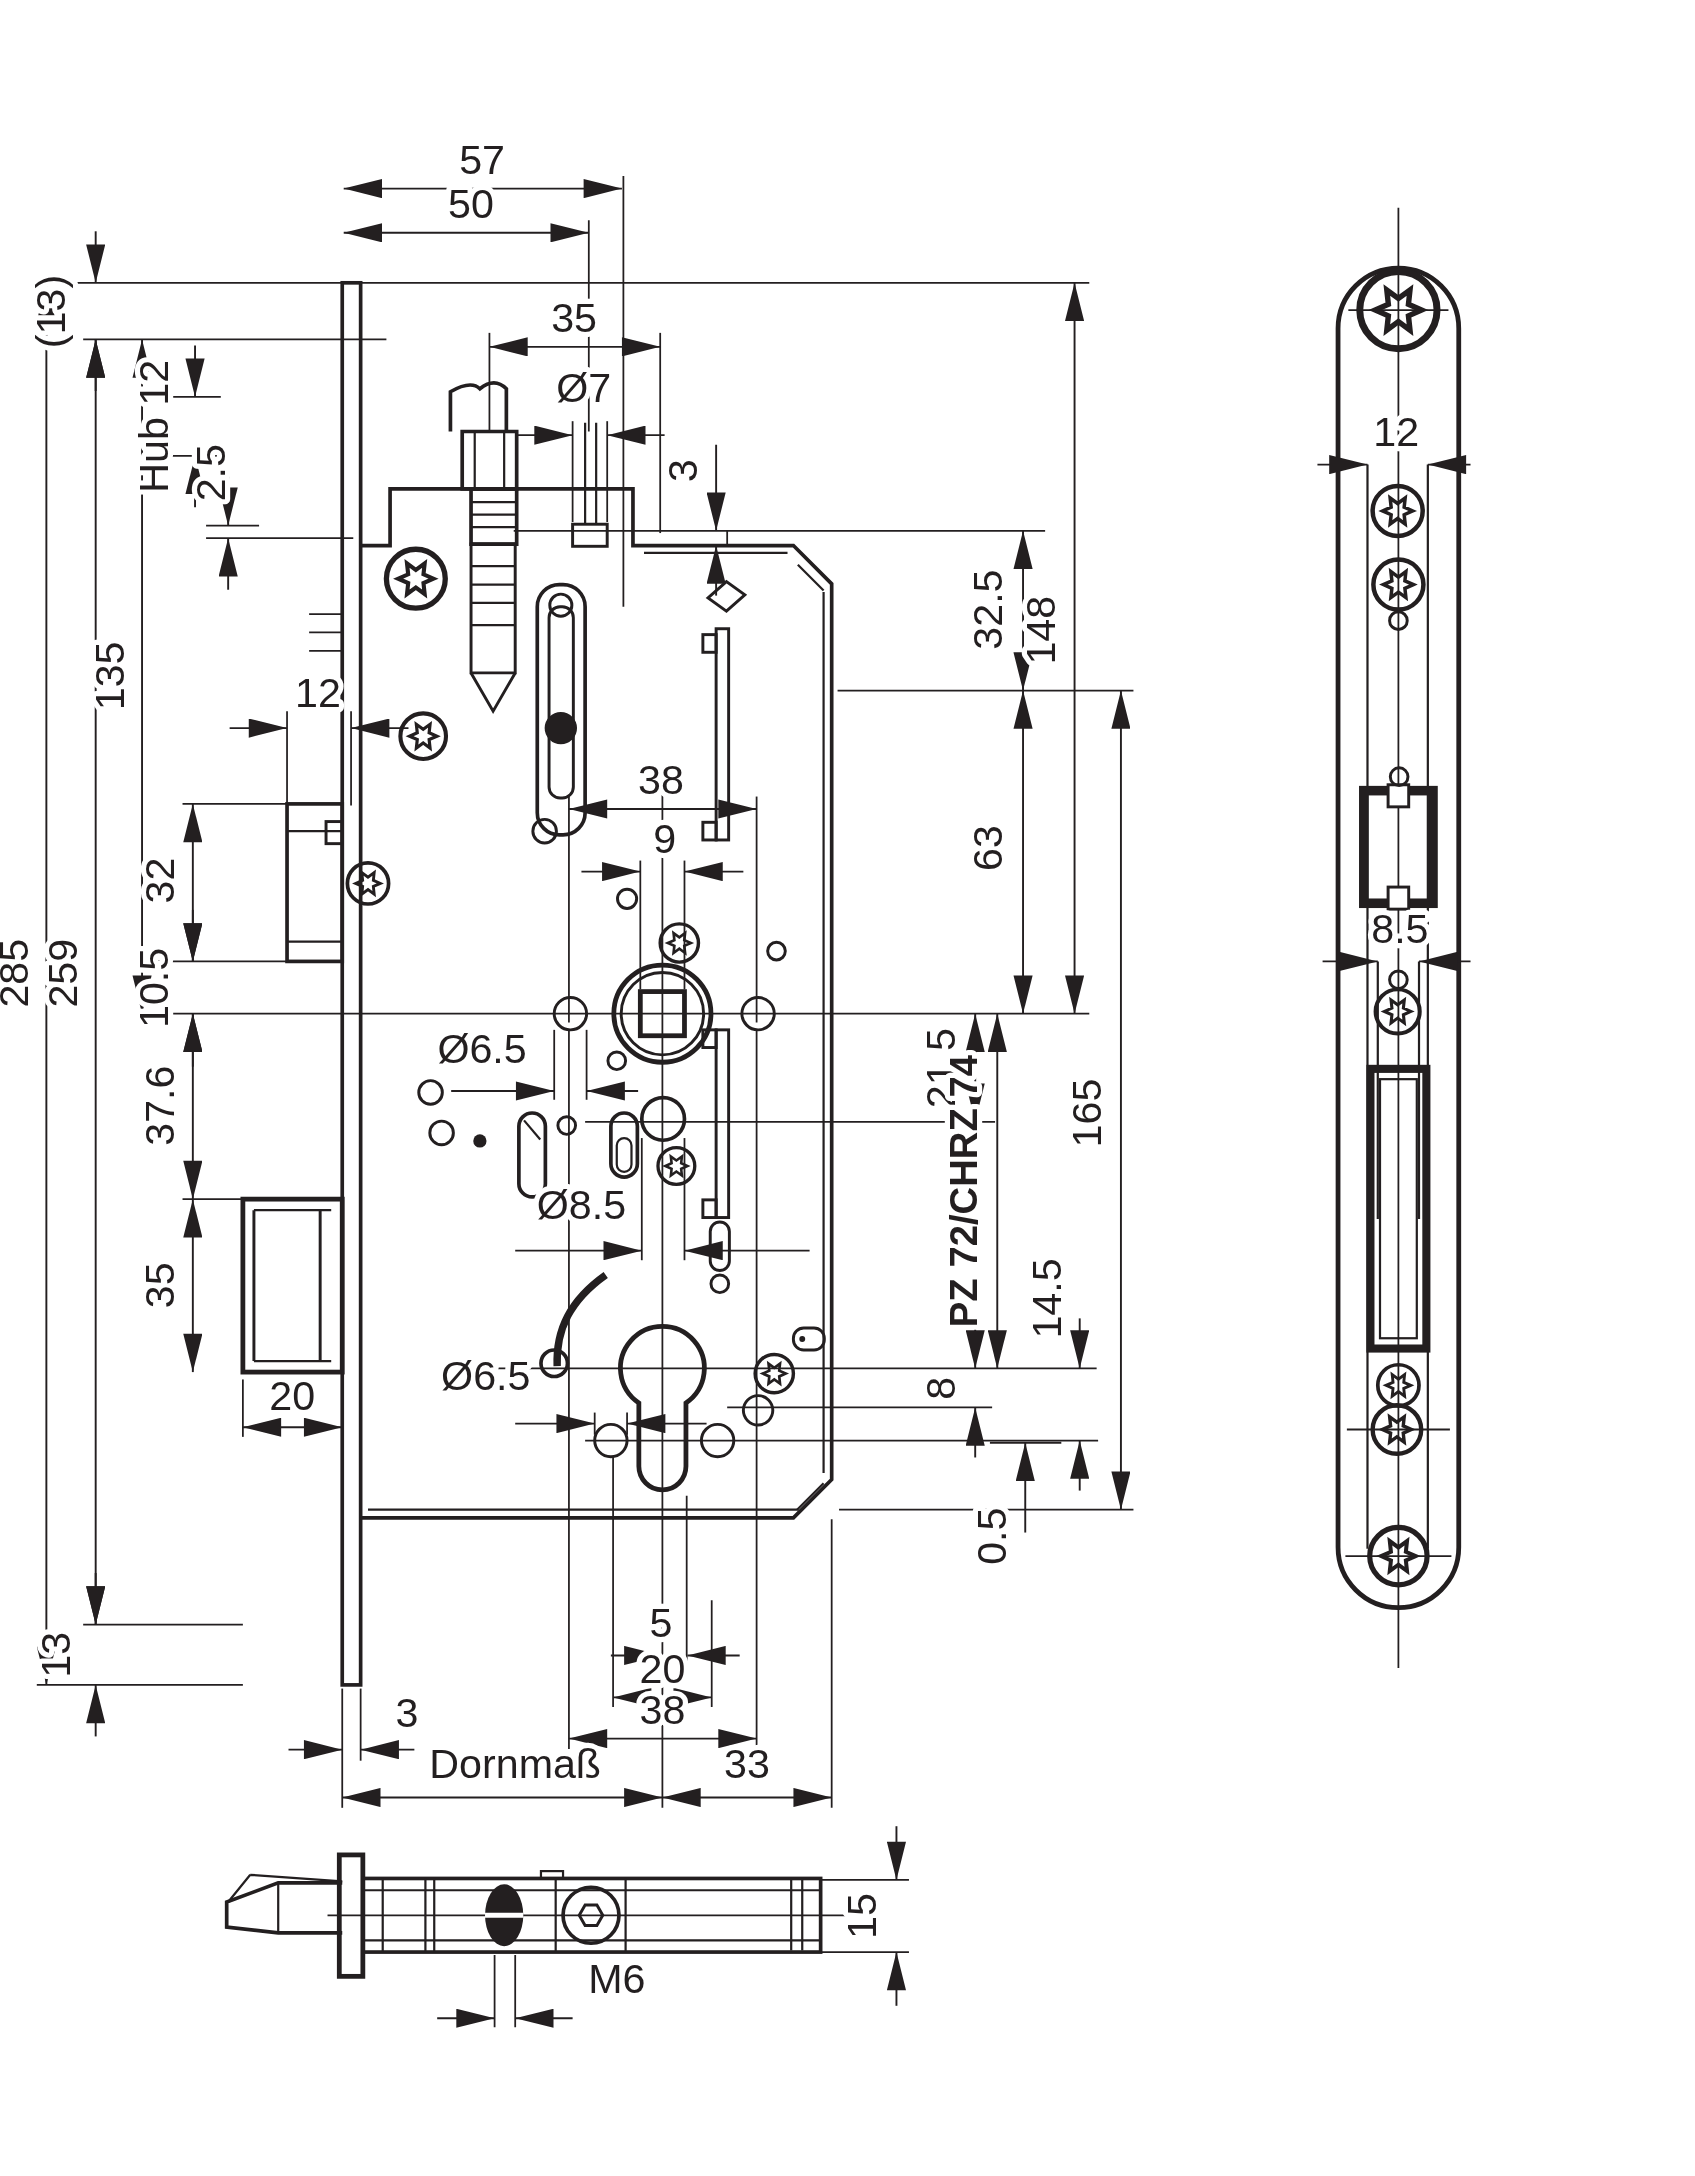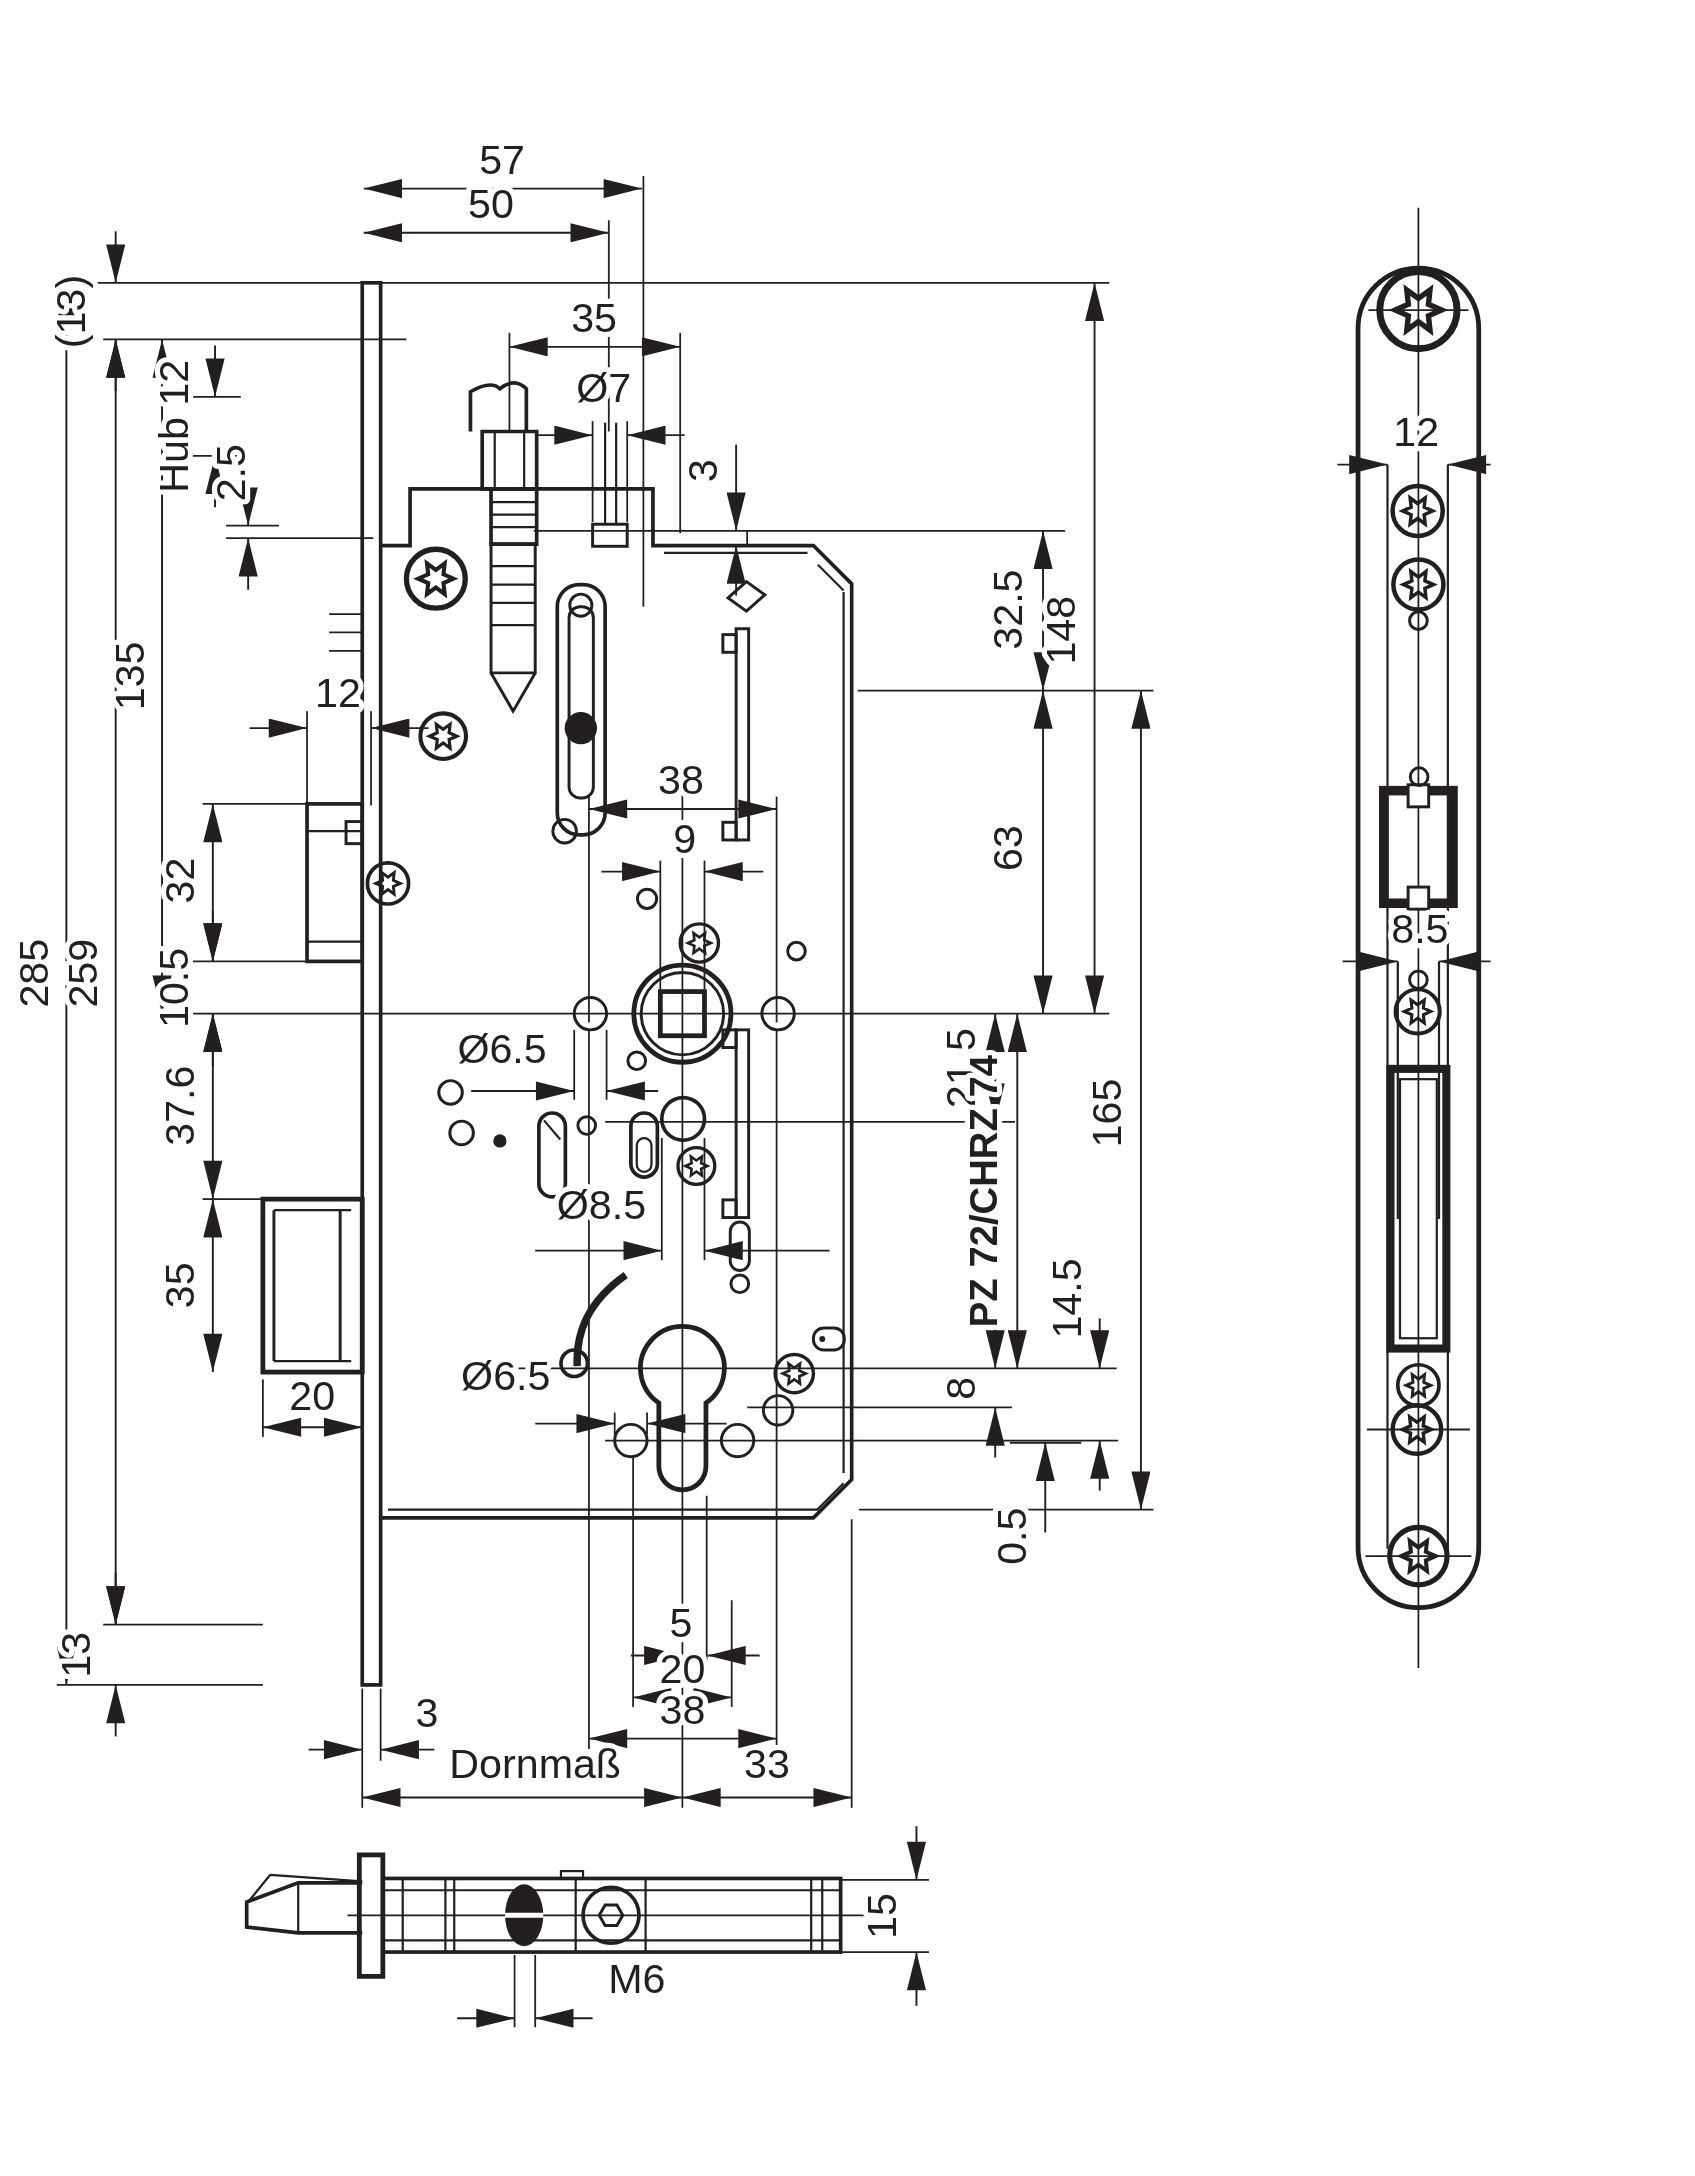--- a/index.html
+++ b/index.html
@@ -1,16 +1,16 @@
 <!DOCTYPE html>
 <html style="font-size:13.6px"><head>
 <meta charset="utf-8">
 <style>
   html,body{margin:0;padding:0;background:#ffffff;}
-  .stage{position:relative;width:1472px;height:2176px;background:#fff;overflow:hidden;margin-left:20px;}
+  .stage{position:relative;width:1472px;height:2176px;background:#fff;overflow:hidden;}
   svg{display:block;width:100%;height:100%;}
   .ol{fill:none;stroke:#231f20;stroke-width:5;stroke-linejoin:miter;stroke-linecap:butt;}
   .ol6{fill:none;stroke:#231f20;stroke-width:6.5;}
   .in4{fill:none;stroke:#231f20;stroke-width:4;}
   .in3{fill:none;stroke:#231f20;stroke-width:3;}
   .thin{fill:none;stroke:#231f20;stroke-width:2.4;}
   .dim{fill:none;stroke:#231f20;stroke-width:2.6;}
   .t{font-family:"Liberation Sans",sans-serif;font-size:56px;fill:#231f20;text-anchor:middle;
      paint-order:stroke;stroke:#ffffff;stroke-width:14px;stroke-linejoin:round;}
   .tb{font-weight:bold;font-size:52px;}

